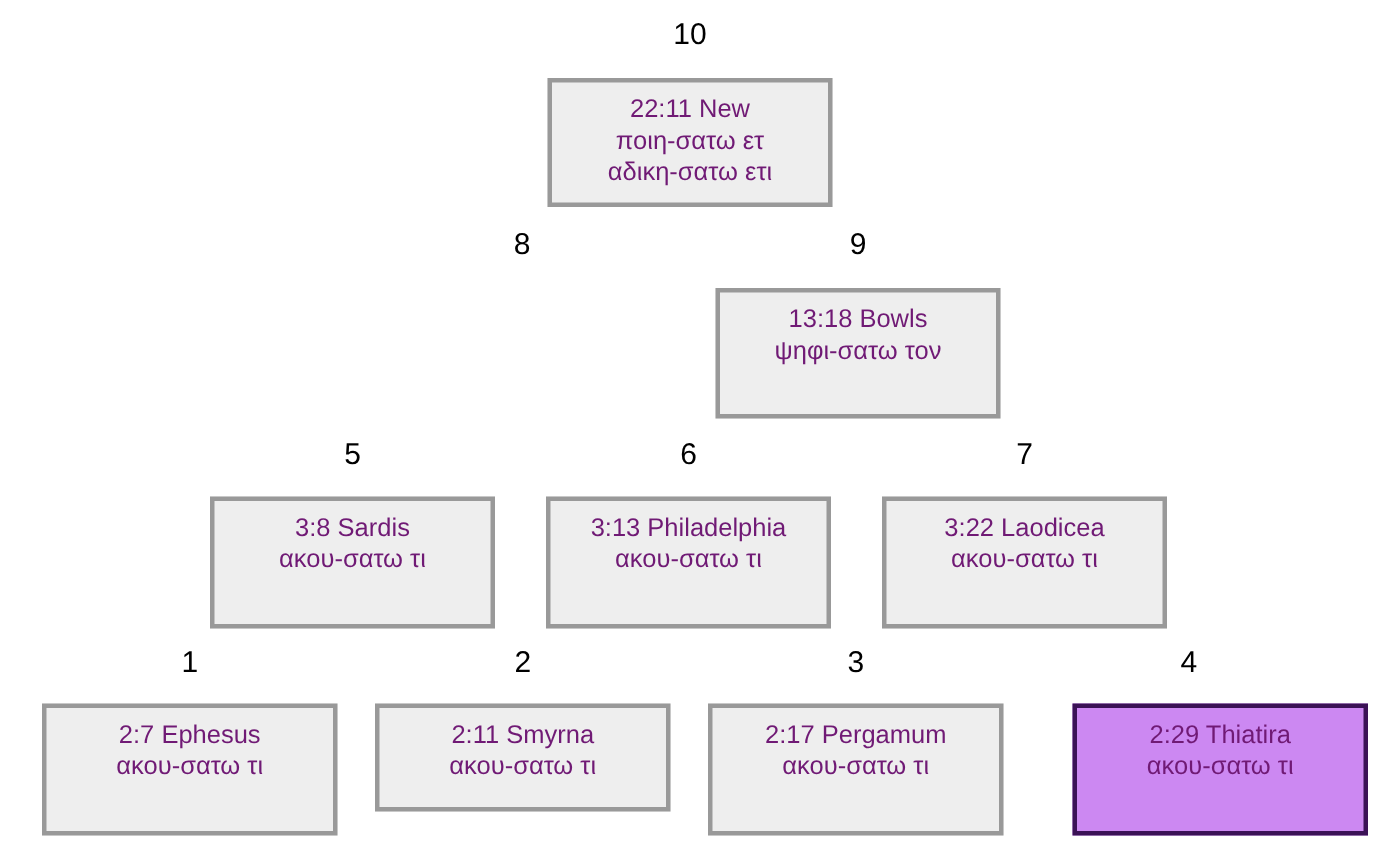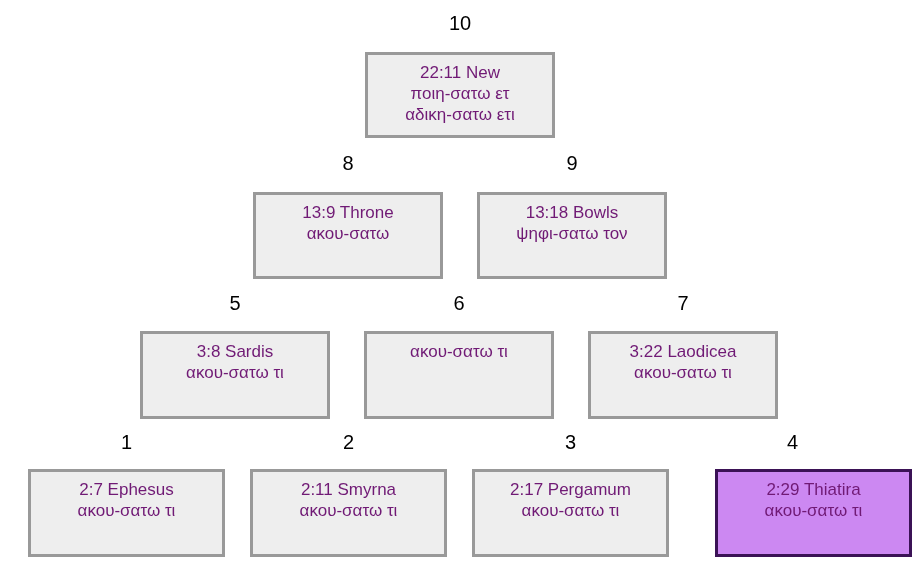--- a/index.html
+++ b/index.html
@@ -53,53 +53,50 @@
 </head>
 <body>
 
 <div id="stage">
     <div class="num" style="left: 28px; top: 427px; width: 197px;">1</div>
     <div class="node" style="left: 28px; top: 469px; width: 197px; height: 88px;">
       <span class="line">2:7 Ephesus</span>
       <span class="line">ακου-σατω τι</span>
     </div>
     <div class="num" style="left: 250px; top: 427px; width: 197px;">2</div>
-    <div class="node" style="left: 250px; top: 469px; width: 197px; height: 88px;">
+    <div class="node" style="left: 250px; top: 469px; width: 197px; height: 72px;">
       <span class="line">2:11 Smyrna</span>
       <span class="line">ακου-σατω τι</span>
     </div>
     <div class="num" style="left: 472px; top: 427px; width: 197px;">3</div>
     <div class="node" style="left: 472px; top: 469px; width: 197px; height: 88px;">
       <span class="line">2:17 Pergamum</span>
       <span class="line">ακου-σατω τι</span>
     </div>
     <div class="num" style="left: 694px; top: 427px; width: 197px;">4</div>
     <div class="node highlight" style="left: 715px; top: 469px; width: 197px; height: 88px;">
       <span class="line">2:29 Thiatira</span>
       <span class="line">ακου-σατω τι</span>
     </div>
     <div class="num" style="left: 140px; top: 288px; width: 190px;">5</div>
     <div class="node" style="left: 140px; top: 331px; width: 190px; height: 88px;">
       <span class="line">3:8 Sardis</span>
       <span class="line">ακου-σατω τι</span>
     </div>
     <div class="num" style="left: 364px; top: 288px; width: 190px;">6</div>
     <div class="node" style="left: 364px; top: 331px; width: 190px; height: 88px;">
+      <span class="line">3:13 Philadelphia</span>
       <span class="line">ακου-σατω τι</span>
     </div>
     <div class="num" style="left: 588px; top: 288px; width: 190px;">7</div>
     <div class="node" style="left: 588px; top: 331px; width: 190px; height: 88px;">
       <span class="line">3:22 Laodicea</span>
       <span class="line">ακου-σατω τι</span>
     </div>
     <div class="num" style="left: 253px; top: 148px; width: 190px;">8</div>
-    <div class="node" style="left: 253px; top: 192px; width: 190px; height: 87px;">
-      <span class="line">13:9 Throne</span>
-      <span class="line">ακου-σατω</span>
-    </div>
     <div class="num" style="left: 477px; top: 148px; width: 190px;">9</div>
     <div class="node" style="left: 477px; top: 192px; width: 190px; height: 87px;">
       <span class="line">13:18 Bowls</span>
       <span class="line">ψηφι-σατω τον</span>
     </div>
     <div class="num" style="left: 365px; top: 8px; width: 190px;">10</div>
     <div class="node" style="left: 365px; top: 52px; width: 190px; height: 86px;">
       <span class="line">22:11 New</span>
       <span class="line">ποιη-σατω ετ</span>
       <span class="line">αδικη-σατω ετι</span>

